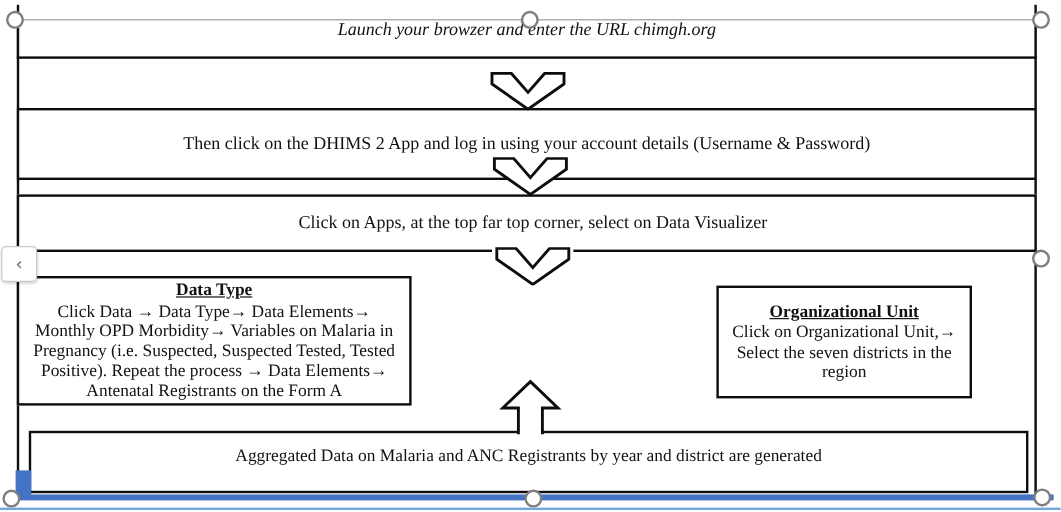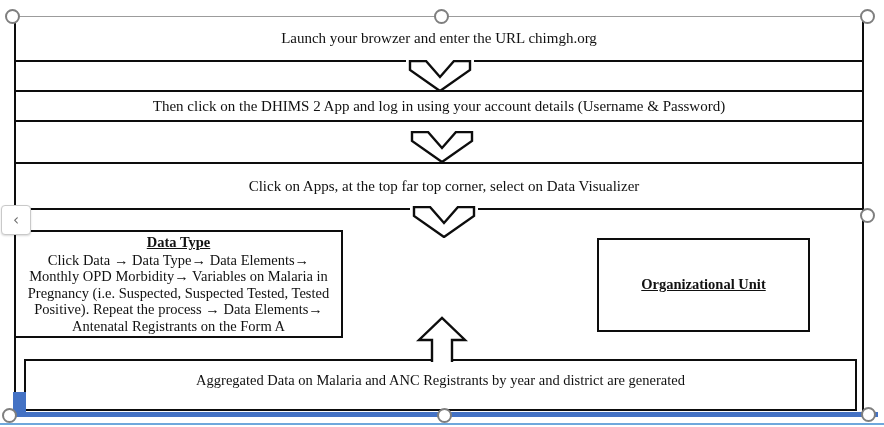--- a/index.html
+++ b/index.html
@@ -11,22 +11,22 @@
   .outer-frame{
     position:absolute;left:14px;top:17px;width:850px;height:395px;
     border-left:2px solid #0d0d0d;border-right:2px solid #0d0d0d;
     box-sizing:border-box;background:transparent;
   }
   .flow-box{
     position:absolute;background:#fff;border:2px solid #0d0d0d;box-sizing:border-box;
     display:flex;align-items:center;justify-content:center;text-align:center;
   }
   .wide{left:14px;width:850px;font-size:15px;line-height:17px;}
-  #step1{top:17px;height:45px;border-top:none;}
-  #step2{top:90px;height:32px;}
+  #step1{top:4px;height:45px;border-top:none;font-style:italic;}
+  #step2{top:90px;height:60px;}
   #step3{top:162px;height:48px;padding-left:10px;}
   .param{flex-direction:column;justify-content:center;font-size:14.5px;line-height:16.5px;padding:4px 8px;}
   #dt-box{left:14px;top:230px;width:329px;height:108px;}
   #period-box{left:362px;top:243px;width:228px;height:87px;border-width:2.5px;}
   #org-box{left:597px;top:238px;width:213px;height:94px;justify-content:center;}
   #result-box{left:24px;top:359px;width:833px;height:52px;font-size:14.5px;align-items:flex-start;padding-top:11px;}
   .param-title{font-weight:bold;text-decoration:underline;margin-bottom:1px;}
   
   .arrow{position:absolute;z-index:4;}
   #arrow1{left:406px;top:60px;}
@@ -82,20 +82,21 @@
   <div class="flow-box wide" id="step3">
     <span>Click on Apps, at the top far top corner, select on Data Visualizer</span>
   </div>
 
   <div class="flow-box param" id="dt-box">
     <div class="param-title">Data Type</div>
     <div>Click Data → Data Type→ Data Elements→ Monthly OPD Morbidity→ Variables on Malaria in Pregnancy (i.e. Suspected, Suspected Tested, Tested Positive). Repeat the process → Data Elements→ Antenatal Registrants on the Form A</div>
   </div>
   <div class="flow-box param" id="org-box">
     <div class="param-title">Organizational Unit</div>
+    <div>Click on Organizational Unit,→ Select the seven districts in the region</div>
   </div>
 
   <div class="flow-box" id="result-box">
     <span>Aggregated Data on Malaria and ANC Registrants by year and district are generated</span>
   </div>
 
   <svg class="arrow" id="arrow1" width="68" height="32" viewBox="0 0 68 32">
     <rect x="0" y="0" width="68" height="4" fill="#fff"></rect>
     <polygon points="4,1 4,10 34,31 64,10 64,1 48,1 34,17 20,1" fill="#fff" stroke="#0d0d0d" stroke-width="2.4"></polygon>
   </svg>

